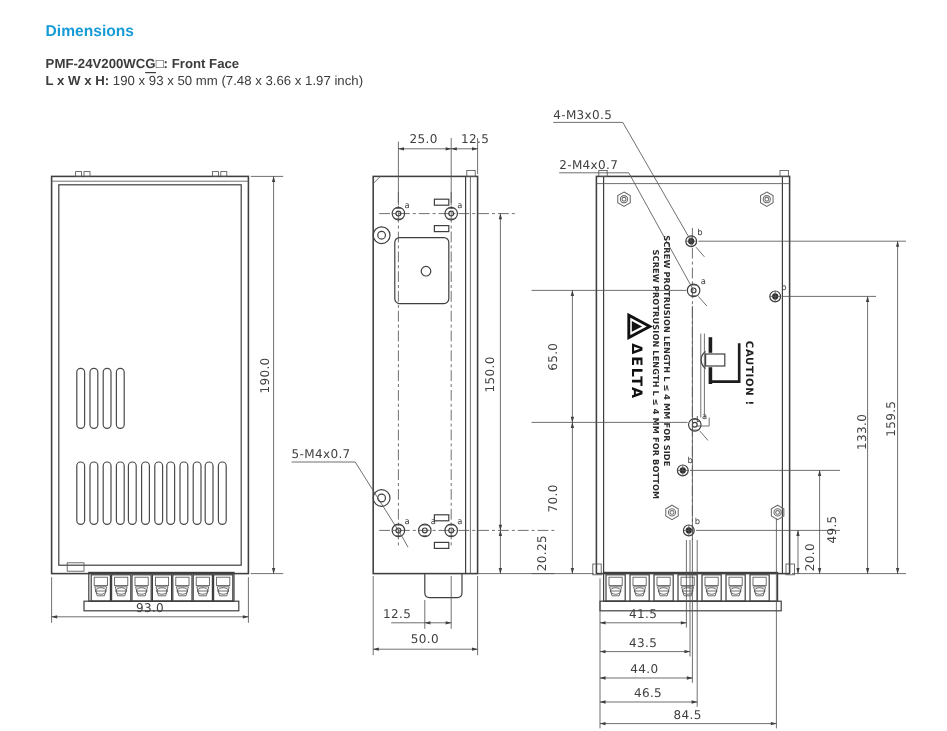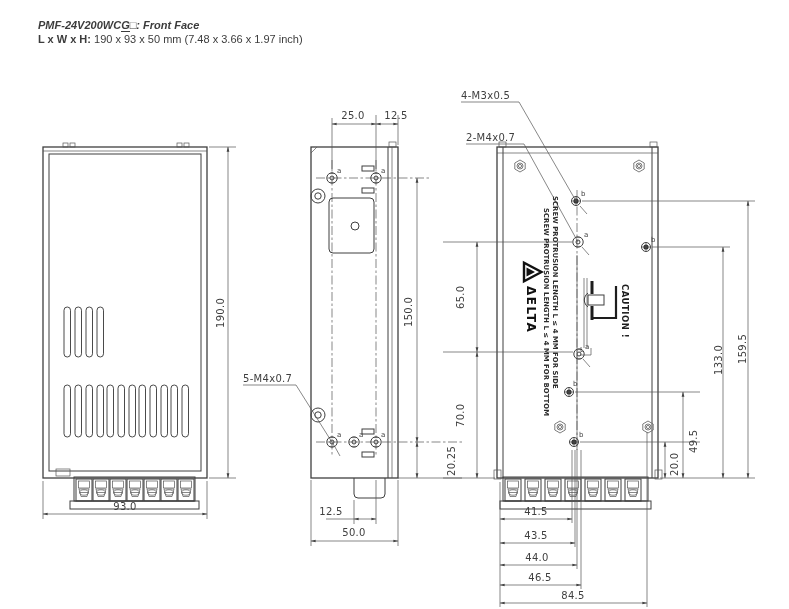--- a/index.html
+++ b/index.html
@@ -1,19 +1,19 @@
 <!DOCTYPE html>
 <html><head>
 <meta charset="utf-8">
 <style>
   html,body{margin:0;padding:0;background:#fff;}
   body{width:789px;height:609px;position:relative;font-family:"Liberation Sans",sans-serif;overflow:hidden;}
   .hdr{position:absolute;left:38px;top:18px;}
   .hdr h2{margin:0 0 14px 0;font-size:13px;color:#169bd5;font-weight:bold;}
-  .hdr .model{margin:0;font-size:11px;color:#3c3c3c;font-weight:bold;line-height:14px;font-style:italic;}
+  .hdr .model{margin:0;font-size:11px;color:#3c3c3c;font-weight:bold;line-height:14px;}
   .hdr .model .gu{border-bottom:1px solid #3c3c3c;}
   .hdr .size{margin:0;font-size:11px;color:#3c3c3c;line-height:14px;text-align:center;}
   .hdr .size b{font-weight:bold;}
   svg{position:absolute;left:0;top:0;}
   .ln{stroke:#3f3f3f;stroke-width:1;fill:none;}
   .lnth{stroke:#3f3f3f;stroke-width:1.3;fill:none;}
   .lns{stroke:#6e6e6e;stroke-width:0.9;fill:none;}
   .thin{stroke:#555;stroke-width:0.7;fill:none;}
   .dash{stroke:#555;stroke-width:0.7;fill:none;stroke-dasharray:9 2.5 2.5 2.5;}
   .thick{stroke:#1d1d1d;stroke-width:3;fill:none;}
@@ -23,20 +23,21 @@
   .dim{font-family:"DejaVu Sans",sans-serif;font-size:10px;letter-spacing:0.3px;}
   .mk{font-family:"DejaVu Sans",sans-serif;font-size:7px;}
   .note{font-family:"DejaVu Sans",sans-serif;font-size:6.8px;font-weight:bold;fill:#2c2c2c;letter-spacing:0.1px;}
   .caut{font-family:"DejaVu Sans",sans-serif;font-size:8.5px;font-weight:bold;fill:#1d1d1d;letter-spacing:0.5px;}
   .brand{font-family:"DejaVu Sans",sans-serif;font-size:12px;font-weight:bold;fill:#111;letter-spacing:1.5px;}
 </style>
 </head>
 <body>
 
 <div class="hdr">
+  <h2>Dimensions</h2>
   <p class="model"><span>PMF-24V200WC</span><span class="gu">G</span><span>□: Front Face</span></p>
   <p class="size"><b>L x W x H:</b><span> 190 x 93 x 50 mm (7.48 x 3.66 x 1.97 inch)</span></p>
 </div>
 
 <svg width="789" height="609" viewBox="0 0 789 609">
   <defs>
     <marker id="arr" viewBox="0 0 10 10" refX="9.5" refY="5" markerWidth="11" markerHeight="7" orient="auto-start-reverse">
       <path d="M0,2.2 L10,5 L0,7.8 Z" fill="#3f3f3f"></path>
     </marker>
     <g id="sa">

